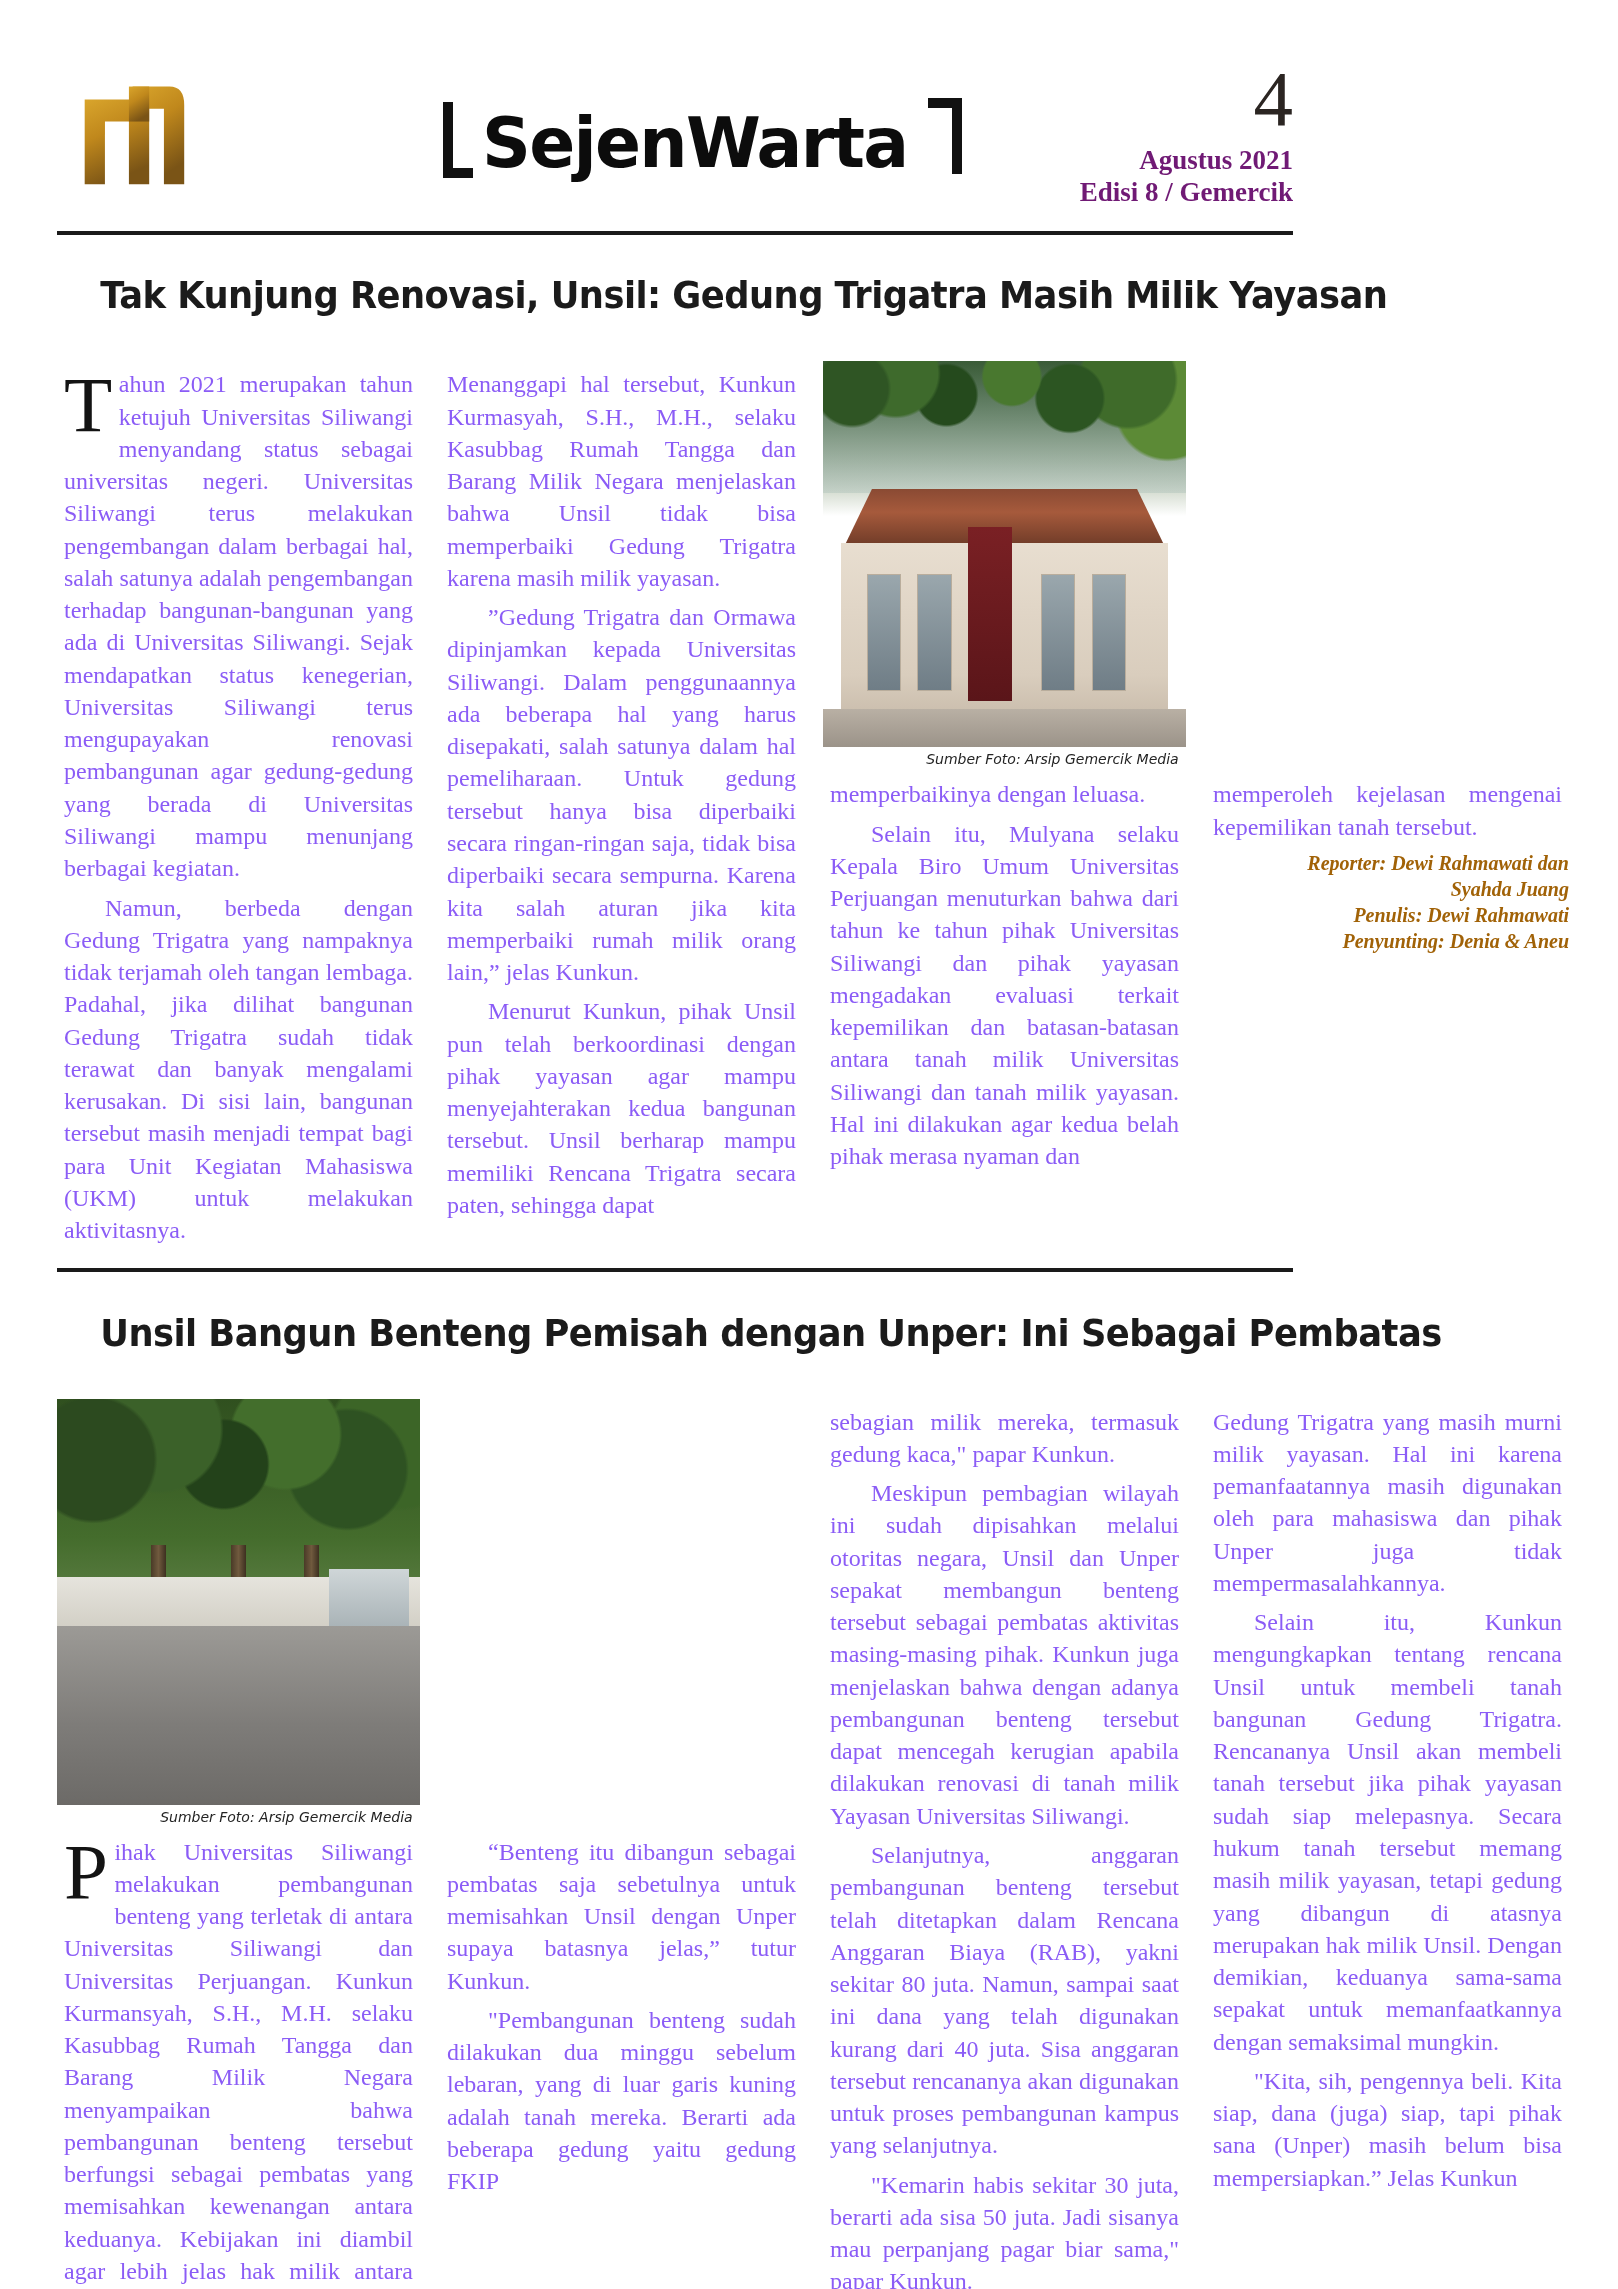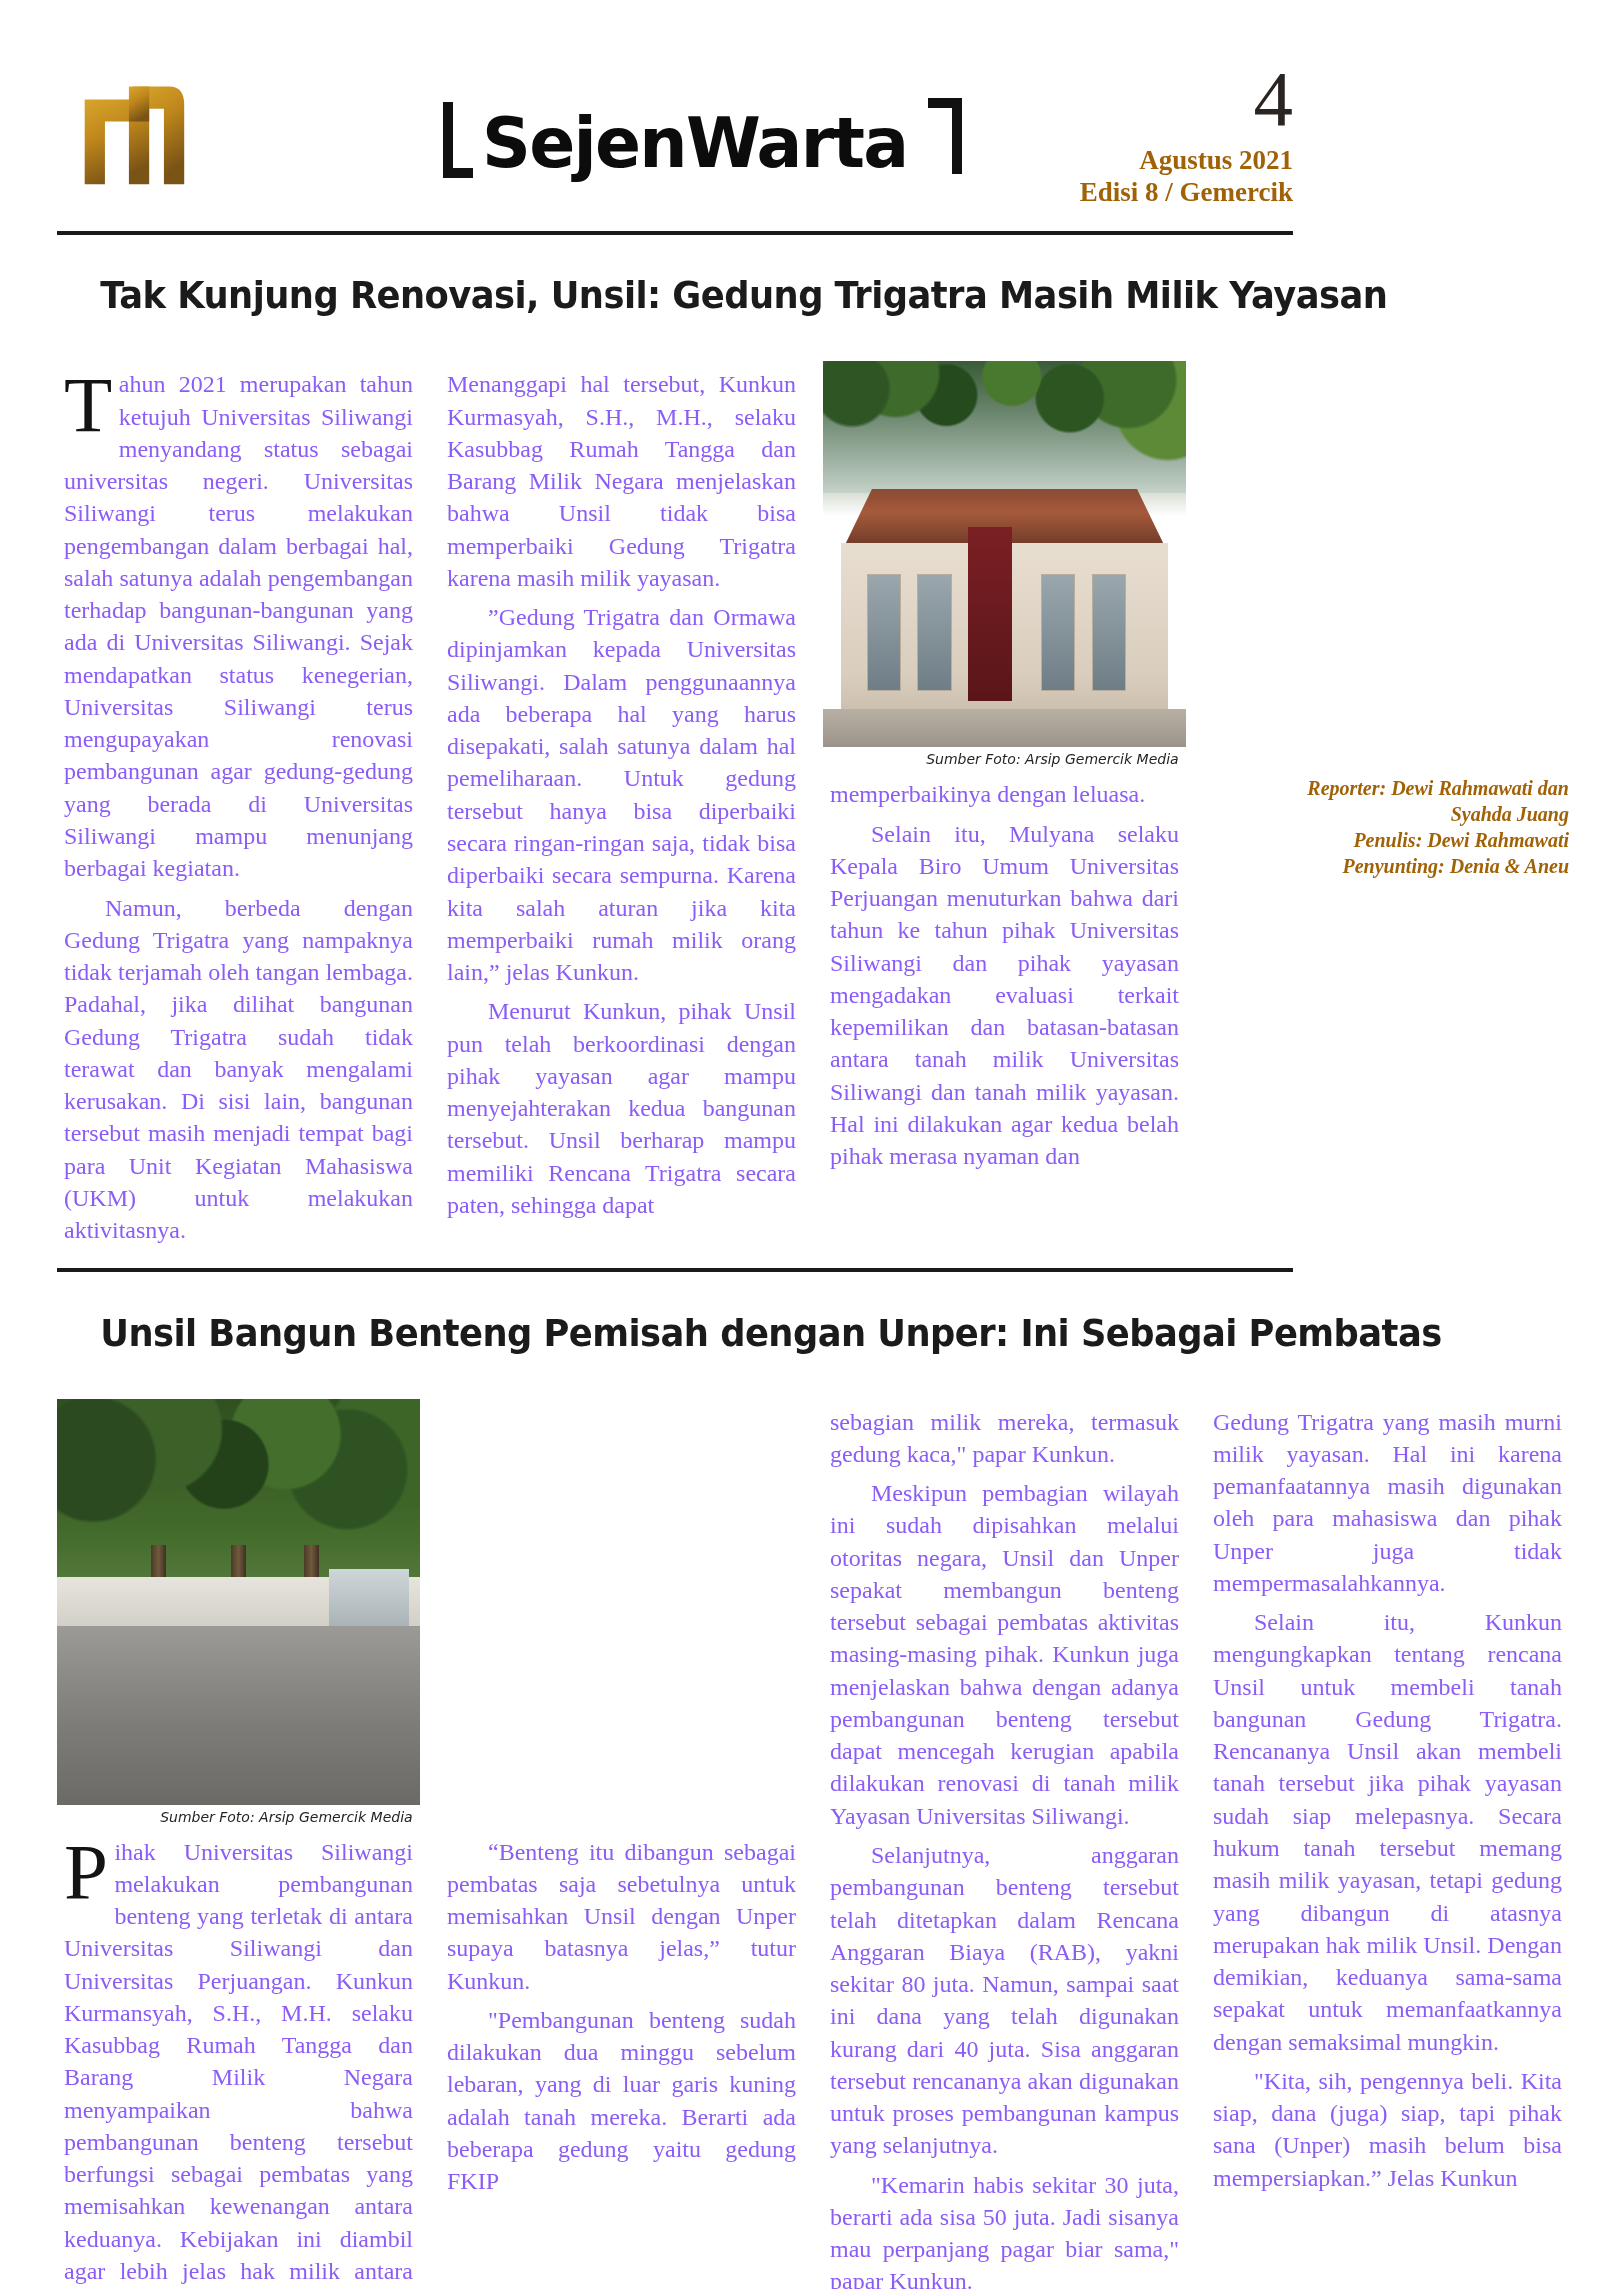--- a/index.html
+++ b/index.html
@@ -88,21 +88,21 @@
     line-height: 0.85;
     color: #2b2522;
     font-weight: normal;
   }
   .mast-date {
     font-family: "Liberation Serif", serif;
     font-weight: bold;
     font-size: 27px;
     line-height: 1.18;
     margin-top: 13px;
-    color: #a16207;
+    color: #701a75;
   }
 
   .rule-thick {
     margin: 0 57px;
     border-top: 4.6px solid #1a1a1a;
   }
 
   
   .headline {
     font-family: "DejaVu Sans", sans-serif;
@@ -304,20 +304,21 @@
           </div>
           <div class="caption-overlap">Sumber Foto: Arsip Gemercik Media</div>
         </div>
         <div style="height:24px"></div>
         <p class="body">memperbaikinya dengan leluasa.</p>
         <p class="body">Selain itu, Mulyana selaku Kepala Biro Umum Universitas Perjuangan menuturkan bahwa dari tahun ke tahun pihak Universitas Siliwangi dan pihak yayasan mengadakan evaluasi terkait kepemilikan dan batasan-batasan antara tanah milik Universitas Siliwangi dan tanah milik yayasan. Hal ini dilakukan agar kedua belah pihak merasa nyaman dan</p>
       </div>
 
       <div class="col">
         <div style="height:410px"></div>
+        <p class="body">memperoleh kejelasan mengenai kepemilikan tanah tersebut.</p>
         <div class="byline">
           <div>Reporter: Dewi Rahmawati dan</div>
           <div>Syahda Juang</div>
           <div>Penulis: Dewi Rahmawati</div>
           <div>Penyunting: Denia &amp; Aneu</div>
         </div>
       </div>
 
     </div>
   </div>

